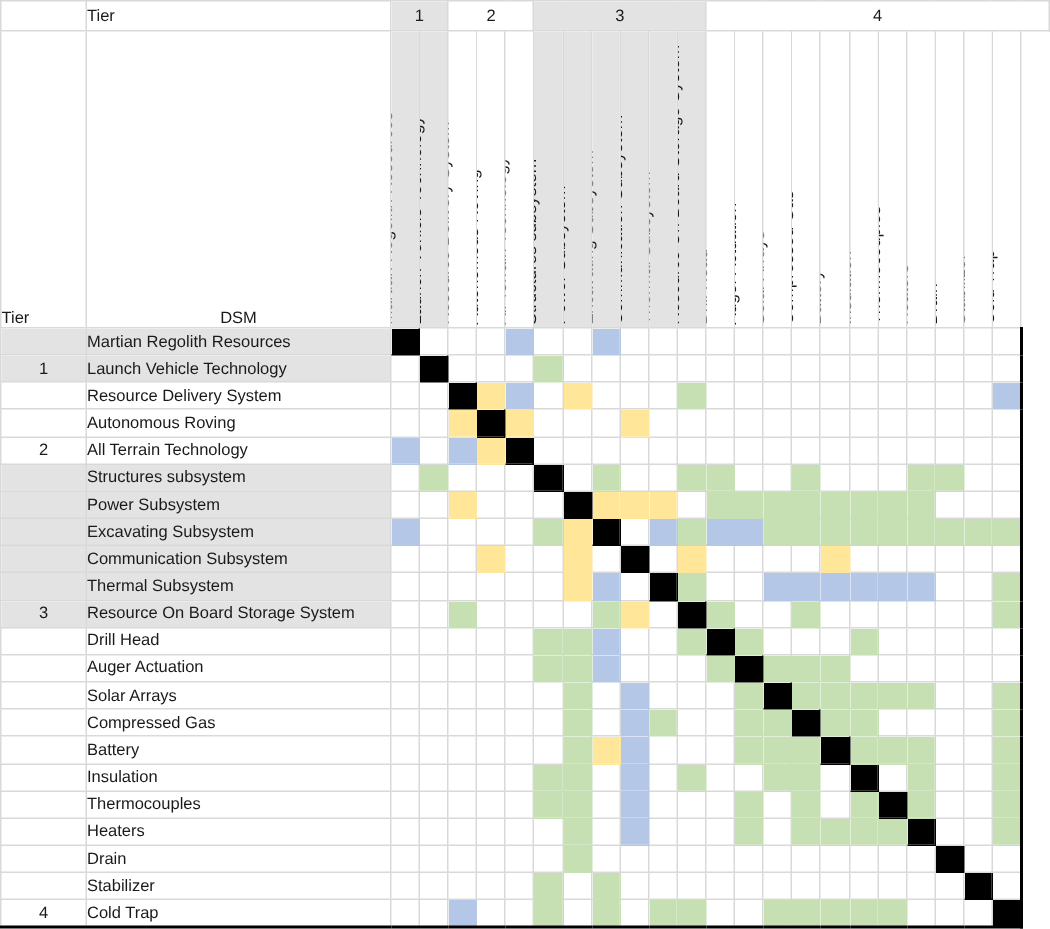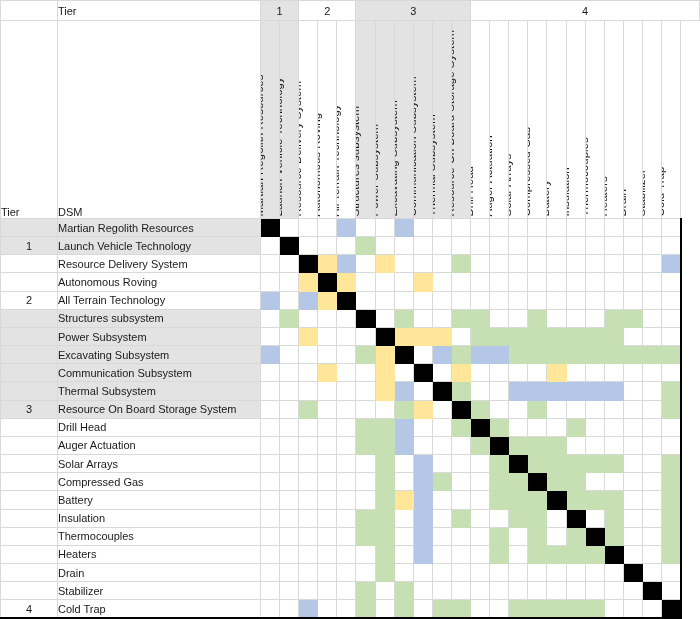--- a/index.html
+++ b/index.html
@@ -95,21 +95,21 @@
     padding-left: 3px;
     padding-bottom: 1px;
     font-weight: bold;
     font-size: 12.5px;
   }
   td.corner-dsm {
     border: 2px solid #000;
     border-left: 1px solid #000;
     background: #fff;
     vertical-align: bottom;
-    text-align: left;
+    text-align: center;
     padding-left: 4px;
     padding-bottom: 1px;
     font-weight: bold;
     font-size: 12.5px;
   }
 
   
   tr.datarow { height: 18.14px; }
   td.rowtier {
     border-left: 2px solid #000;

